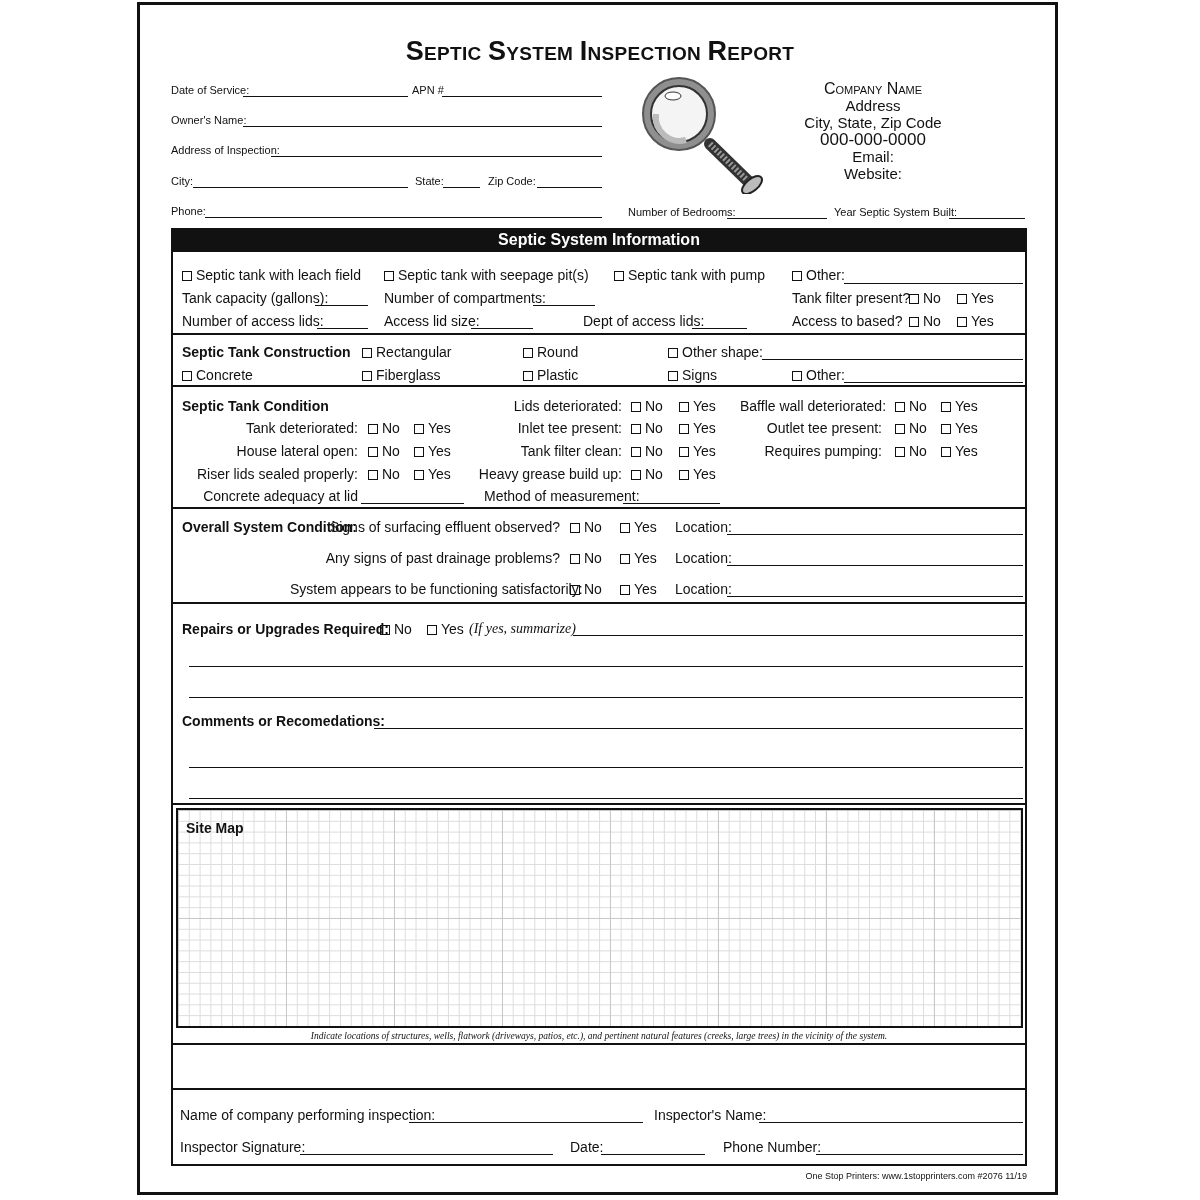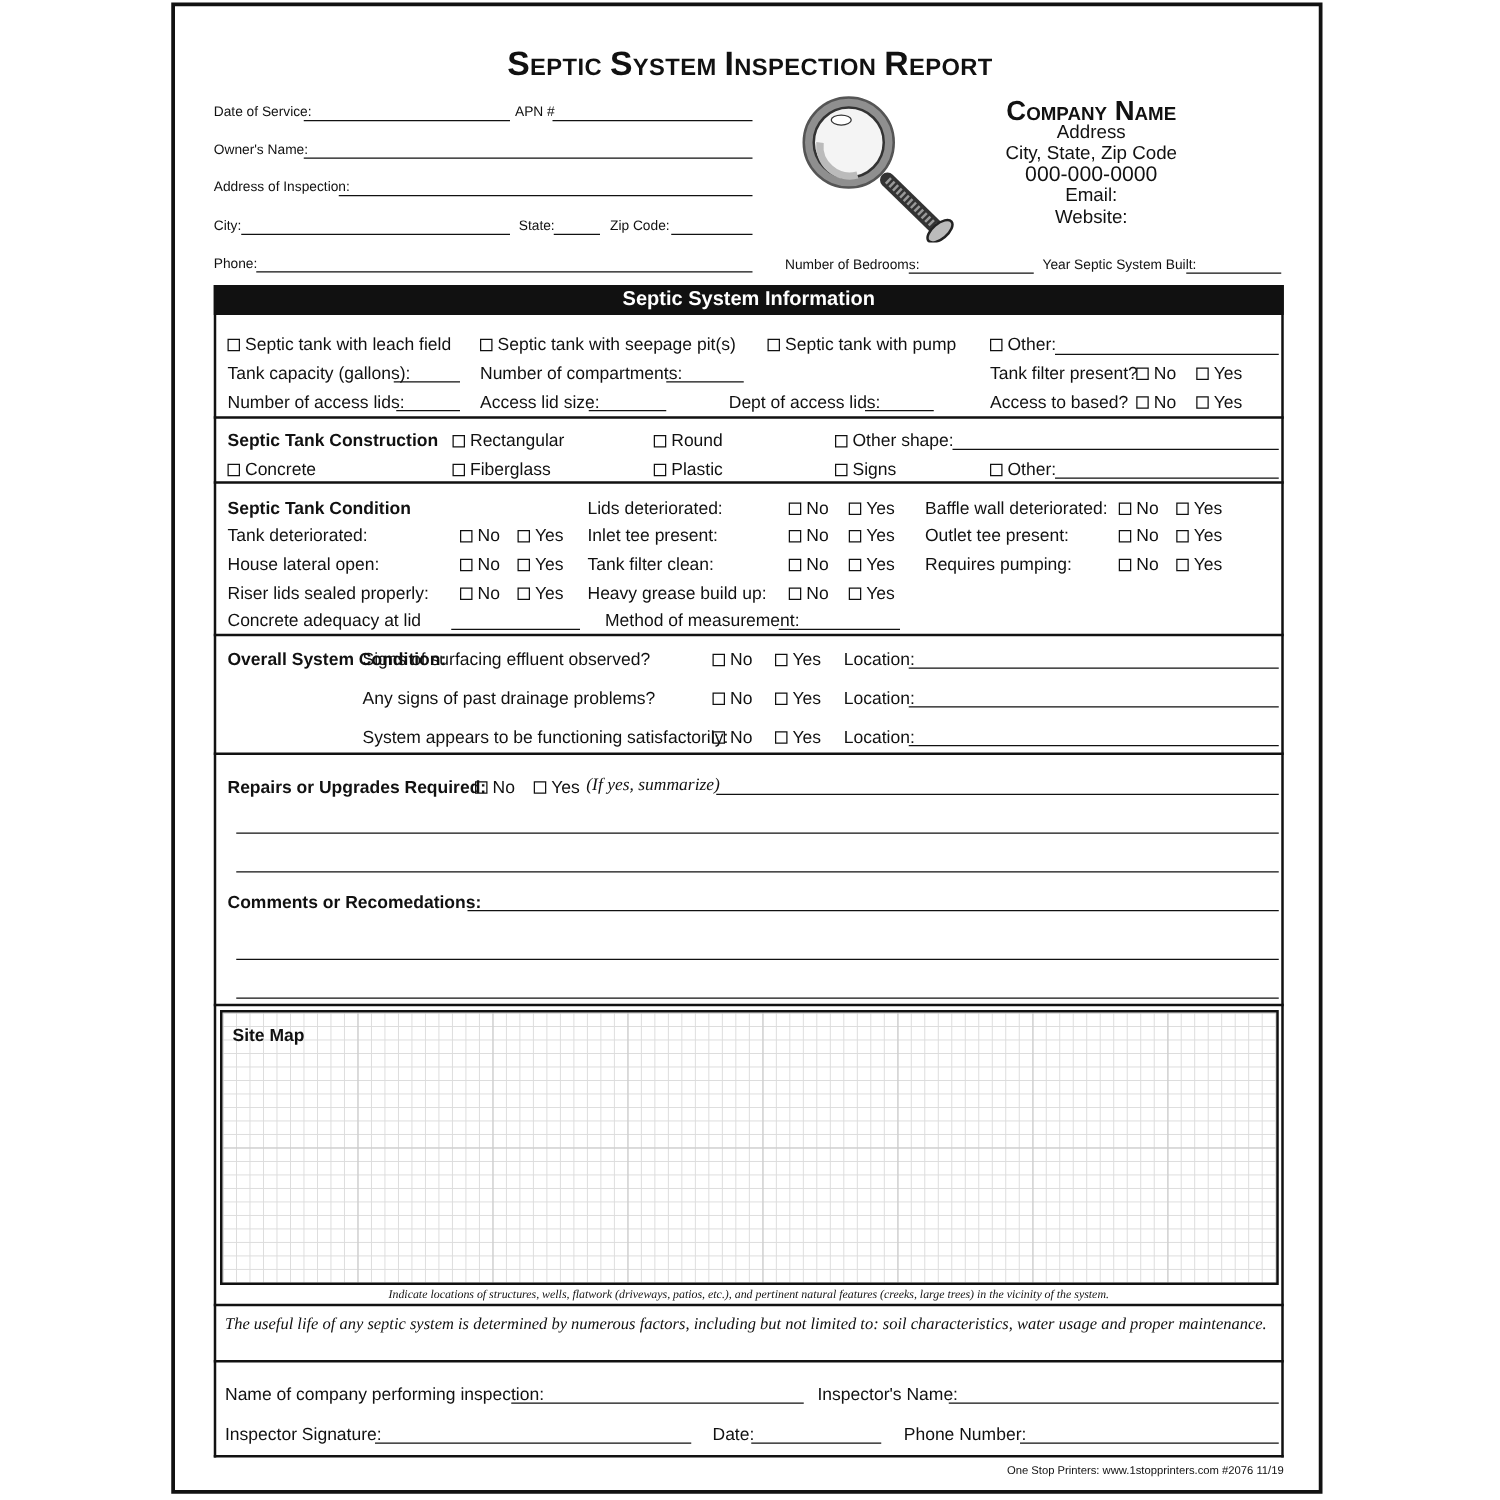--- a/index.html
+++ b/index.html
@@ -7,39 +7,39 @@
          font-family:"Liberation Sans", sans-serif; color:#111; }
   .frame { position:absolute; left:137px; top:2px; width:921px; height:1193px;
            border:3px solid #111; box-sizing:border-box; }
   .abs { position:absolute; white-space:nowrap; }
   .title { position:absolute; left:0; width:1200px; top:36px; text-align:center;
            font-weight:bold; font-size:22px; font-variant:small-caps; letter-spacing:0.3px; }
   .title .big { font-size:27px; }
   .sm { font-size:11px; }
   .line { position:absolute; border-bottom:1px solid #111; height:0; }
   .company { position:absolute; left:760px; width:226px; top:80px; text-align:center; font-size:15px; line-height:17px; }
-  .company .nm { font-weight:bold; font-variant:small-caps; font-size:22px; }
+  .company .nm { font-weight:normal; font-variant:small-caps; font-size:16px; }
   .company .ph { font-weight:normal; font-size:17px; }
   .magnifier { position:absolute; left:636px; top:74px; width:140px; height:120px; }
   .box { position:absolute; left:171px; width:856px; border:2px solid #111; border-top:none; box-sizing:border-box; }
   .bar { position:absolute; left:171px; top:228px; width:856px; height:24px; background:#111; color:#fff;
          font-weight:bold; font-size:16px; text-align:center; line-height:24px; }
   .sec { position:absolute; left:171px; width:856px; border-bottom:2px solid #111; box-sizing:border-box; }
   .t { position:absolute; font-size:14px; white-space:nowrap; }
   .b { font-weight:bold; }
   .cb { display:inline-block; width:10px; height:10px; border:1px solid #111; margin-right:4px; vertical-align:-1px; box-sizing:border-box; }
   .it { font-family:"Liberation Serif", serif; font-style:italic; }
   .grid { position:absolute; left:176px; top:808px; width:847px; height:220px; border:2px solid #111; box-sizing:border-box;
           background-image:
             linear-gradient(#c8c8c8 1px, transparent 1px),
             linear-gradient(90deg, #c8c8c8 1px, transparent 1px),
             linear-gradient(#dcdcdc 1px, transparent 1px),
             linear-gradient(90deg, #dcdcdc 1px, transparent 1px);
           background-size:108px 108px,108px 108px,10.8px 10.8px,10.8px 10.8px; }
-  .r { }
+  .r { text-align:right; }
 </style>
 </head>
 <body>
 
 <div class="frame"></div>
 
 <div class="title">
   <span class="big">Septic</span>
   <span class="big">System</span>
   <span class="big">Inspection</span>
@@ -205,21 +205,20 @@
 <div class="line" style="left:189px;top:767px;width:834px"></div>
 <div class="line" style="left:189px;top:798px;width:834px"></div>
 <div class="sec" style="top:604px;height:201px"></div>
 
 <div class="grid"></div>
 <span class="t b" style="left:186px;top:820px">Site Map</span>
 <span class="abs it" style="left:171px;width:856px;text-align:center;top:1031px;font-size:9.5px">Indicate locations of structures, wells, flatwork (driveways, patios, etc.), and pertinent natural features (creeks, large trees) in the vicinity of the system.</span>
 <div class="sec" style="top:805px;height:240px"></div>
 
 <div class="abs it" style="left:180px;top:1050px;font-size:13.2px;line-height:17px">
-  <div>The useful life of any septic system is determined by numerous factors, including but not limited to: soil characteristics, water usage and proper maintenance.</div>
 </div>
 <div class="sec" style="top:1045px;height:45px"></div>
 
 <span class="t" style="left:180px;top:1107px">Name of company performing inspection:</span>
 <div class="line" style="left:409px;top:1122px;width:234px"></div>
 <span class="t" style="left:654px;top:1107px">Inspector's Name:</span>
 <div class="line" style="left:759px;top:1122px;width:264px"></div>
 <span class="t" style="left:180px;top:1139px">Inspector Signature:</span>
 <div class="line" style="left:300px;top:1154px;width:253px"></div>
 <span class="t" style="left:570px;top:1139px">Date:</span>

